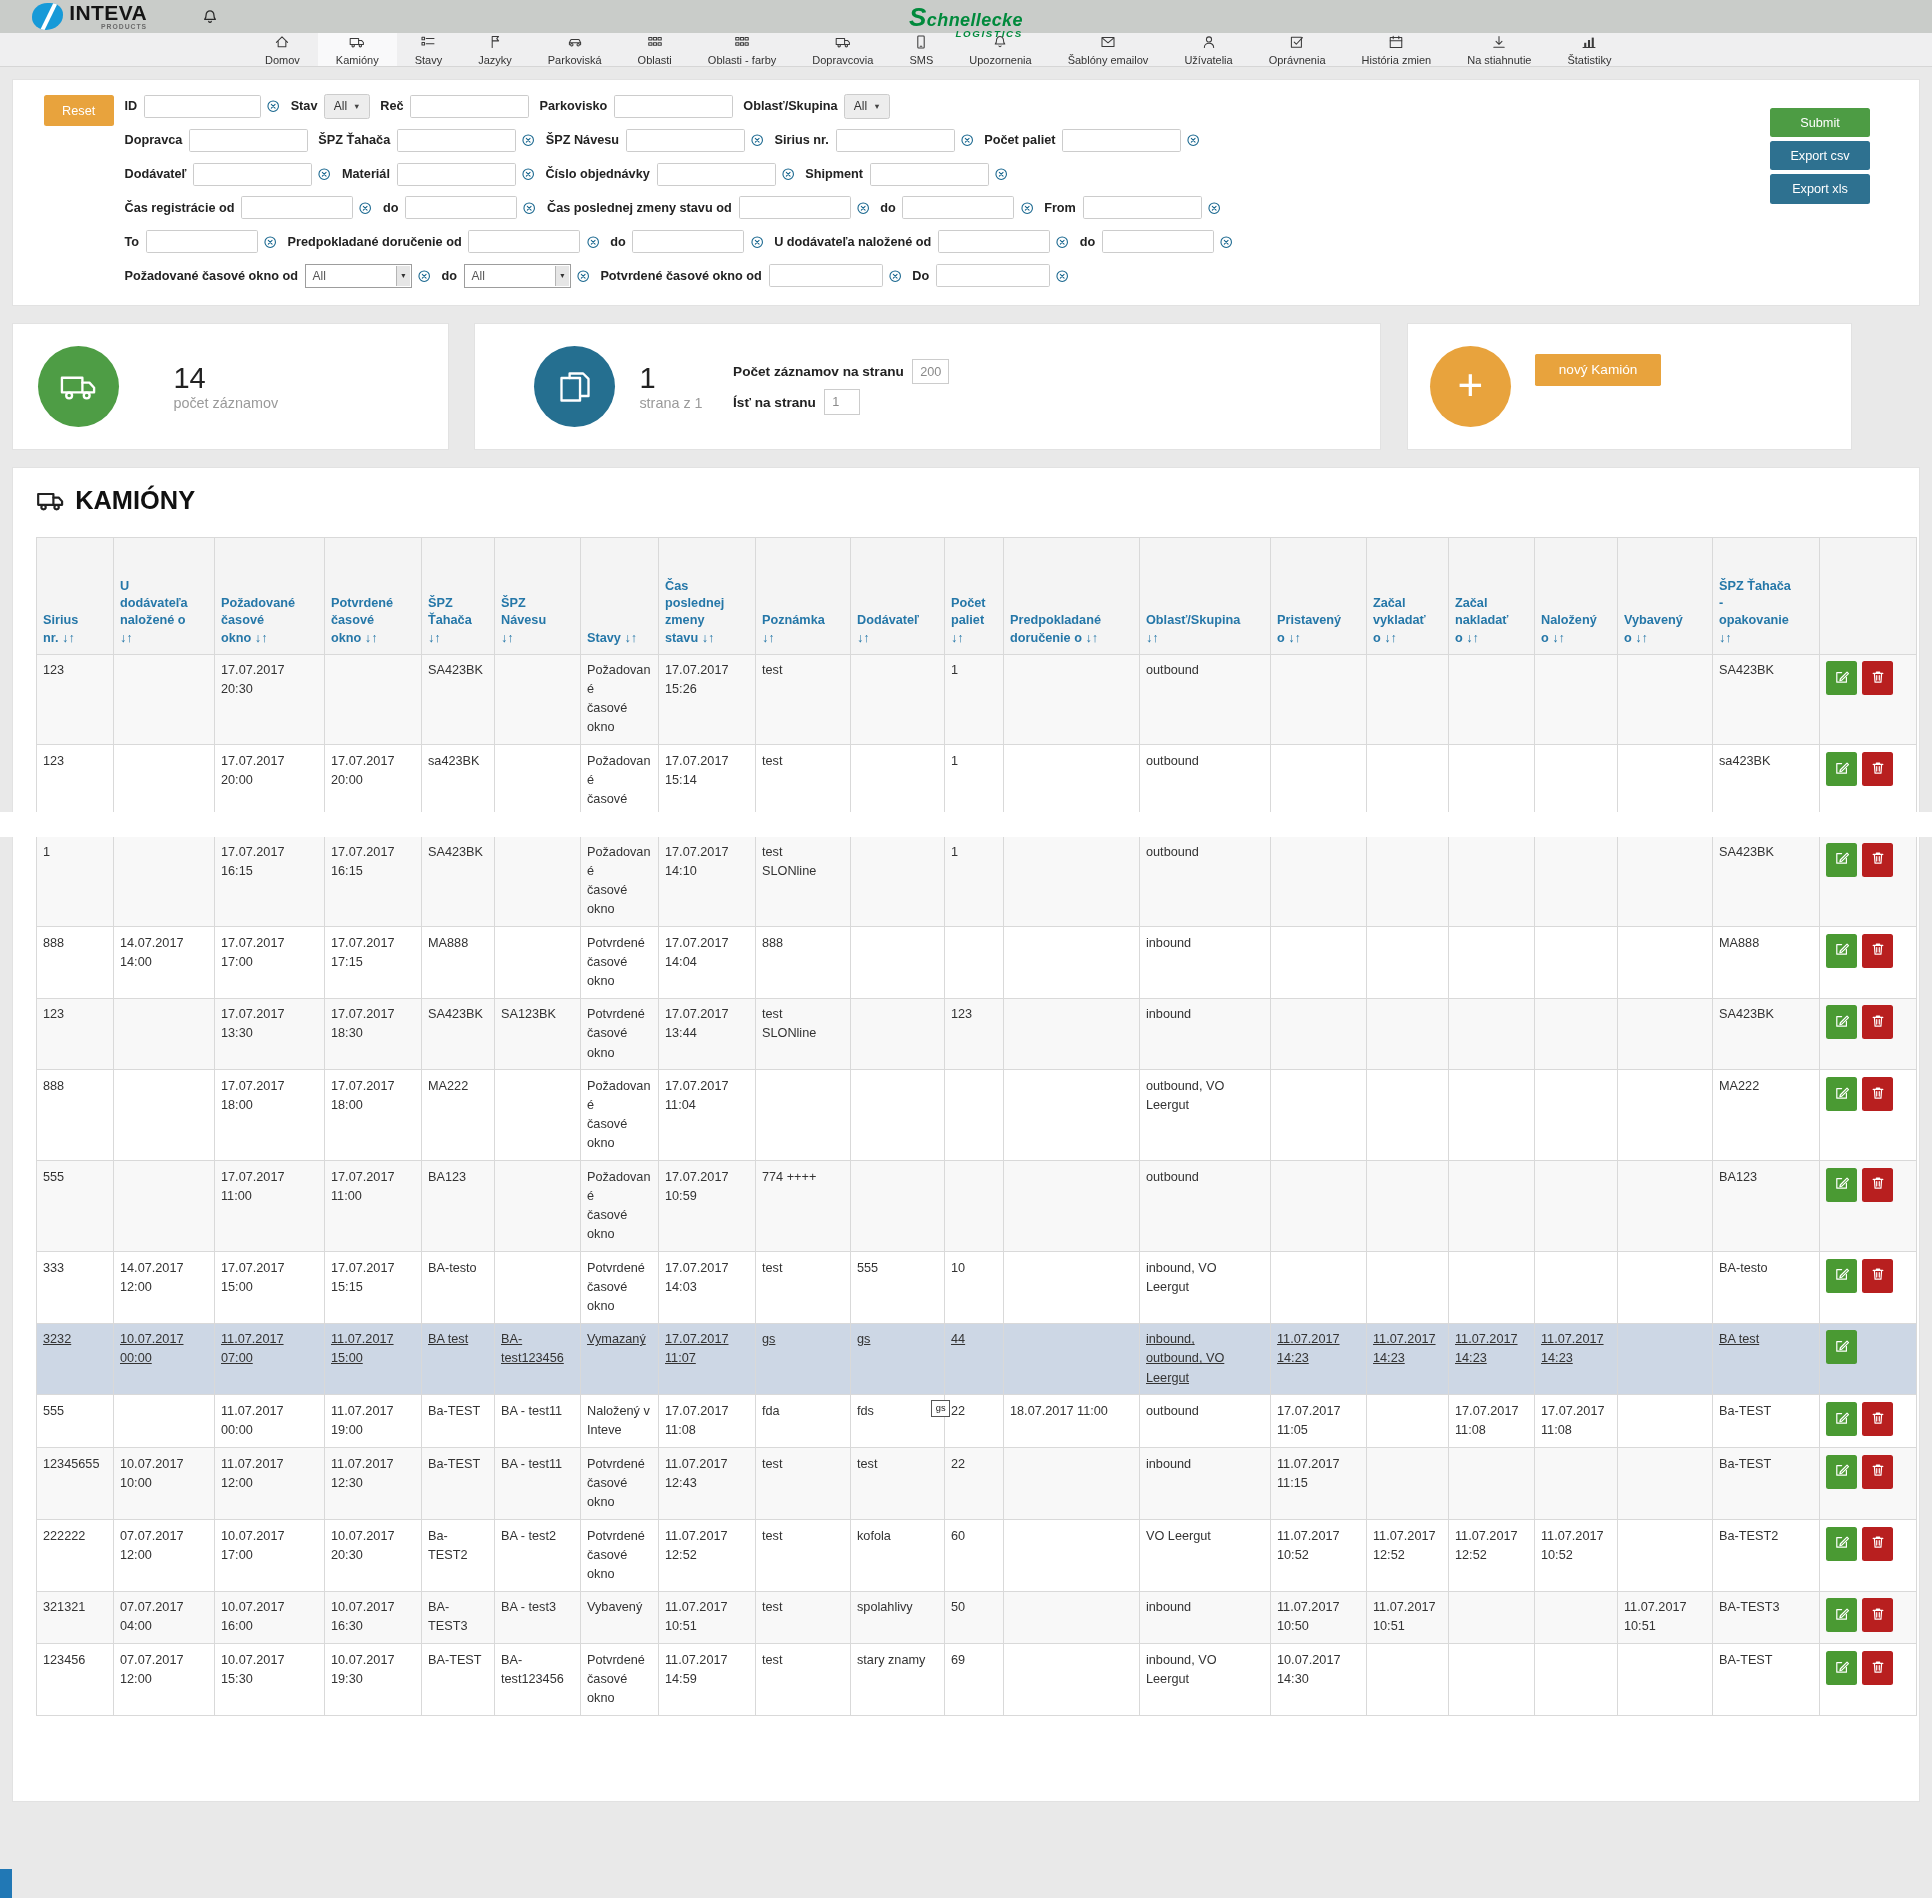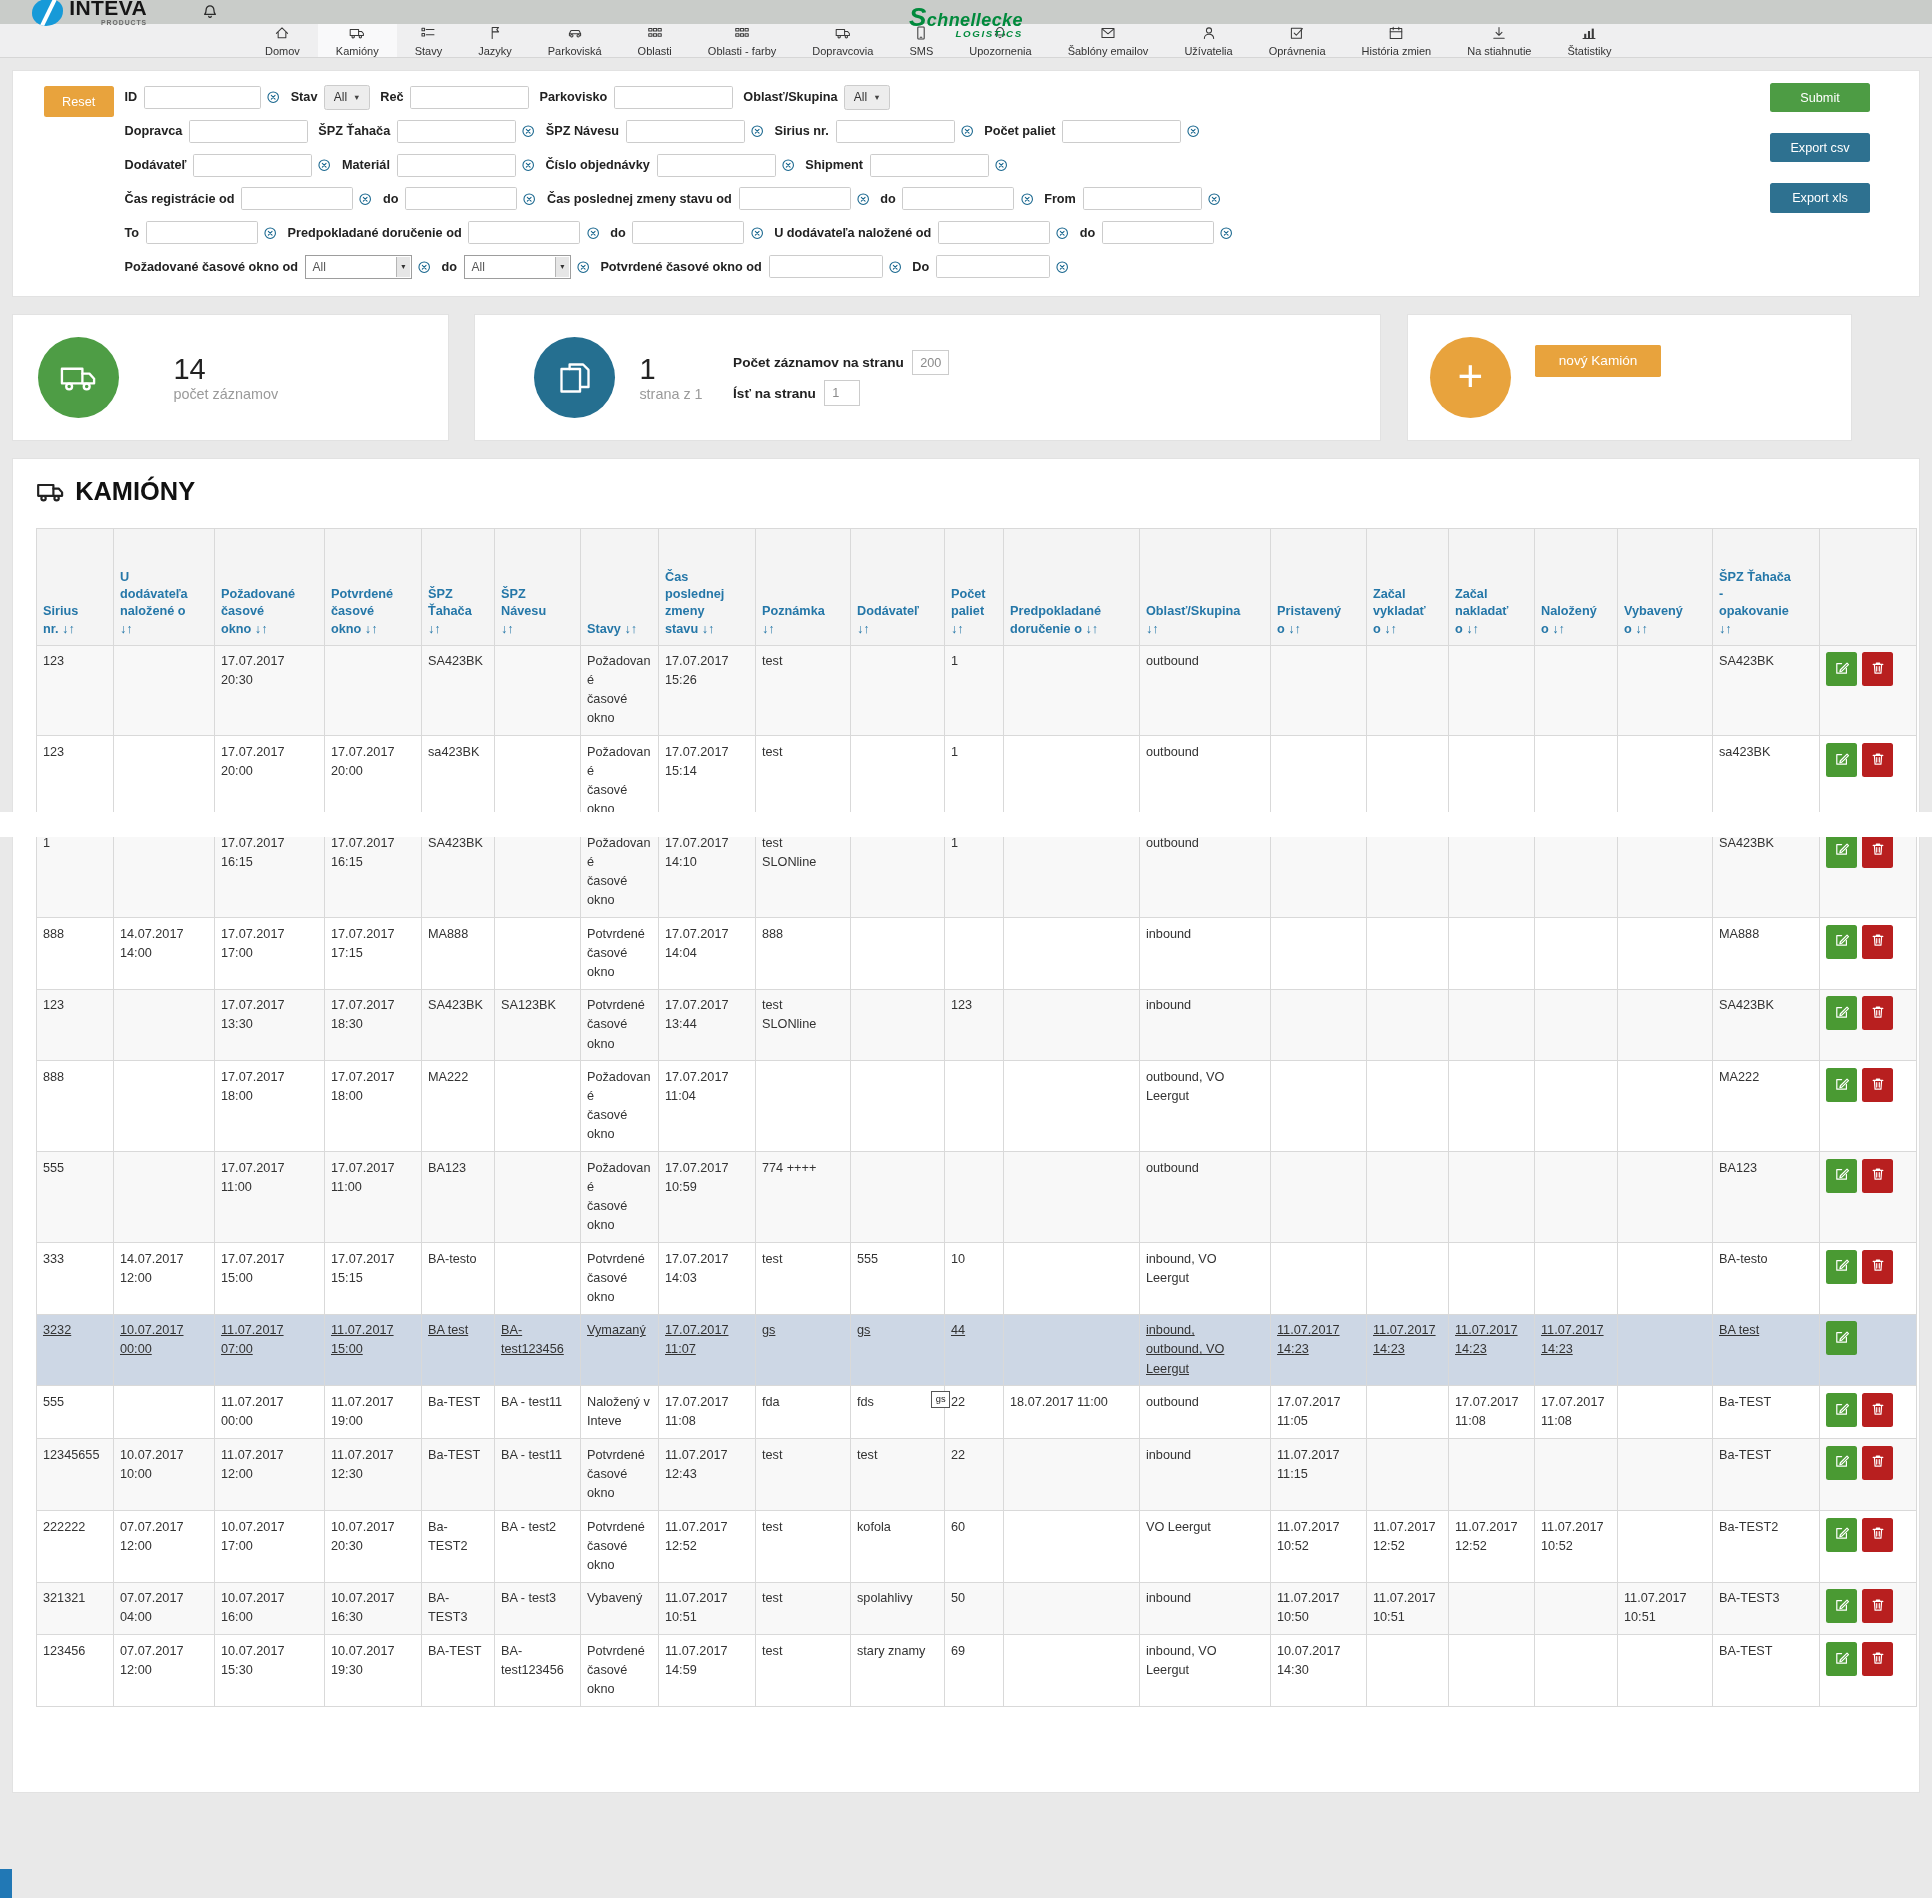--- a/index.html
+++ b/index.html
@@ -5,21 +5,21 @@
   :root{
     --orange:#e8a33d; --green:#4d9c44; --teal:#2e7190; --hblue:#2577a8;
     --editg:#4a9a33; --delr:#b81f1f; --selrow:#cdd7e5;
     --cgreen:#4e9d45; --cblue:#256f90; --logogreen:#008a3c;
   }
   *{box-sizing:border-box;}
   html,body{margin:0;padding:0;}
   body{width:1932px;height:1898px;background:#e9e9e9;font-family:"Liberation Sans","DejaVu Sans",sans-serif;color:#333;position:relative;overflow:hidden;}
 
   
-  .topbar{height:24px;background:#c9ccc9;display:flex;align-items:center;position:relative;}
+  .topbar{height:33px;background:#c9ccc9;display:flex;align-items:center;position:relative;}
   .brand{display:flex;align-items:center;margin-left:32px;gap:6.8px;}
   .brand-blob{width:30.5px;height:27px;background:#179ad8;border-radius:55% 45% 60% 50%;position:relative;overflow:hidden;flex:none;}
   .brand-blob:after{content:"";position:absolute;left:13.6px;top:-5.1px;width:4.2px;height:41px;background:#fff;transform:rotate(26deg);}
   .brand-text{line-height:1;}
   .brand-name{font-size:21px;font-weight:bold;letter-spacing:0.4px;color:#151515;}
   .brand-sub{font-size:6.8px;color:#6a6a6a;text-align:right;margin-top:1.7px;letter-spacing:1px;font-weight:bold;}
   .topbar-bell{margin-left:54px;color:#2a2a2a;display:flex;}
   .logo-right{position:absolute;left:50%;top:4.2px;transform:translateX(-50%);color:var(--logogreen);line-height:1;}
   .logo-right .l1{display:block;font-style:italic;font-weight:bold;font-size:18px;letter-spacing:0.4px;}
   .logo-right .l1::first-letter{font-size:26px;}
@@ -42,21 +42,21 @@
   .filter-rows{flex:1;}
   .filter-row{display:flex;align-items:center;margin-bottom:8.5px;min-height:25.4px;flex-wrap:nowrap;}
   .ffield{display:flex;align-items:center;margin-right:10.2px;}
   .ffield label{font-weight:bold;font-size:12.7px;margin-right:6.8px;white-space:nowrap;color:#222;}
   .finput{height:23px;border:0.8px solid #ccc;border-radius:1.7px;background:#fff;font-size:12px;padding:0 5.1px;font-family:inherit;}
   .clear-ic{color:#19678f;margin-left:5.1px;display:inline-flex;cursor:pointer;}
   .dropdown-sm{background:#ededed;border:0.8px solid #ccc;border-radius:2.5px;height:25.4px;padding:0 8.5px;font-size:12px;display:inline-flex;align-items:center;gap:6px;color:#333;cursor:pointer;}
   .caret{font-size:7.6px;color:#444;}
   .fselect{height:24px;border:0.8px solid #9d9d9d;background:#fff;font-size:12px;display:inline-flex;align-items:center;position:relative;padding:0 20.3px 0 6.8px;color:#555;cursor:pointer;}
   .fselect .sel-arrow{position:absolute;right:0.8px;top:0.8px;bottom:0.8px;width:14.4px;background:#e6e6e6;border-left:0.8px solid #b5b5b5;display:flex;align-items:center;justify-content:center;font-size:6.8px;color:#333;}
-  .side-btns{position:absolute;right:49px;top:12px;display:flex;flex-direction:column;gap:21px;}
+  .side-btns{position:absolute;right:49px;top:28px;display:flex;flex-direction:column;gap:4px;}
   .btn-submit{background:var(--green);color:#fff;font-size:12.7px;padding:7.6px 0;width:100px;border-radius:2.5px;}
   .btn-export{background:var(--teal);color:#fff;font-size:12.7px;padding:7.6px 0;width:100px;border-radius:2.5px;}
 
   
   .cards{display:flex;margin:17px 12px;gap:25.4px;}
   .card{background:#fff;border:0.8px solid #e2e2e2;height:127px;display:flex;align-items:center;}
   .card1{width:437px;}
   .card2{width:907px;}
   .card3{width:445px;}
   .circle{width:81px;height:81px;border-radius:50%;display:flex;align-items:center;justify-content:center;color:#fff;flex:none;}

